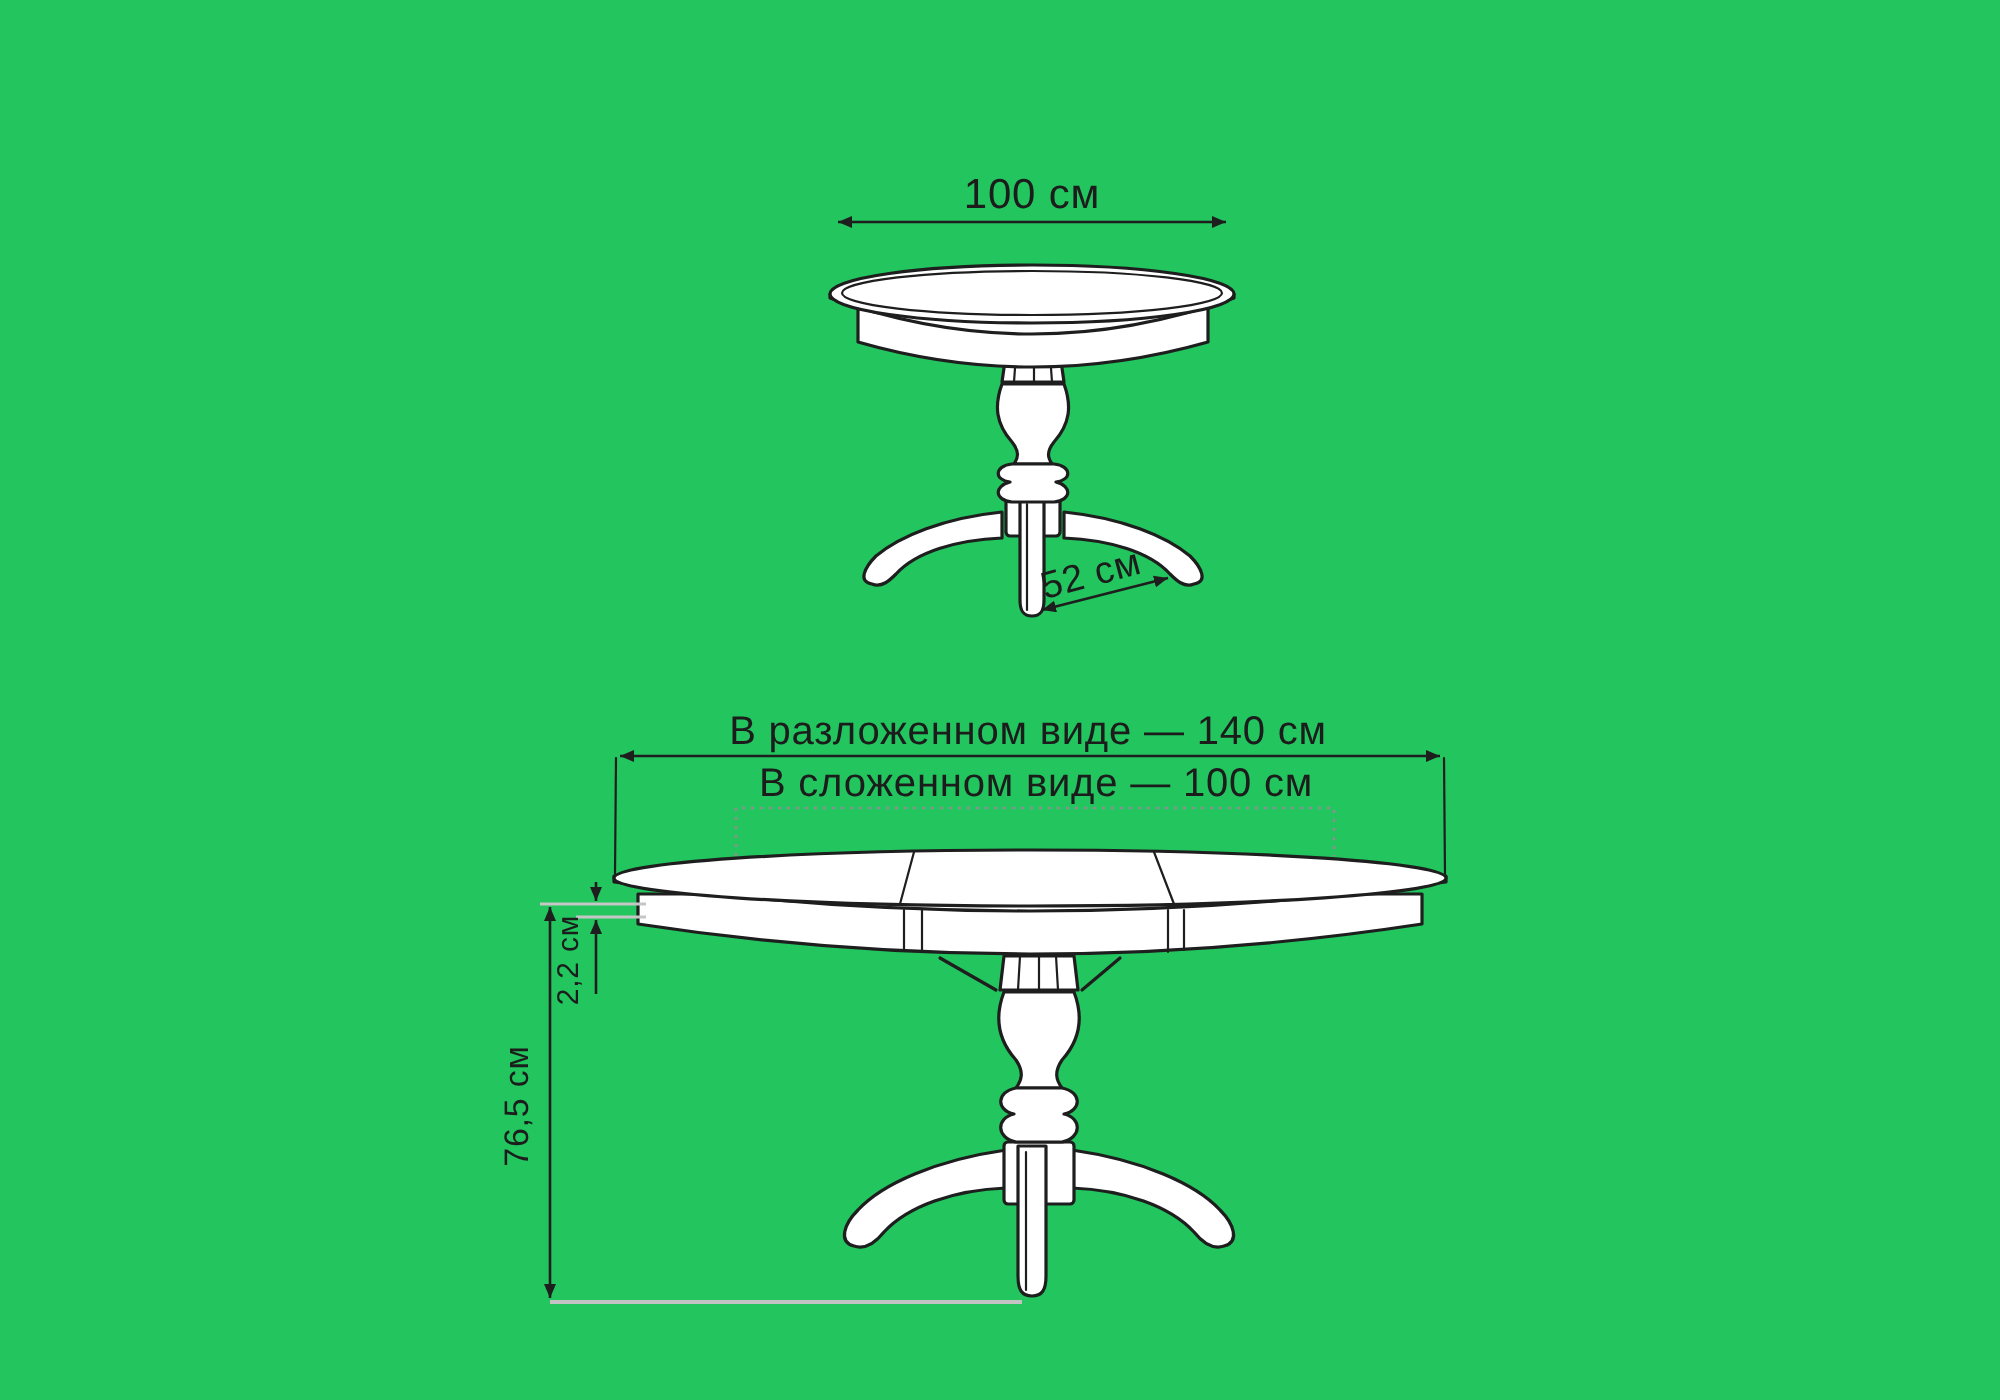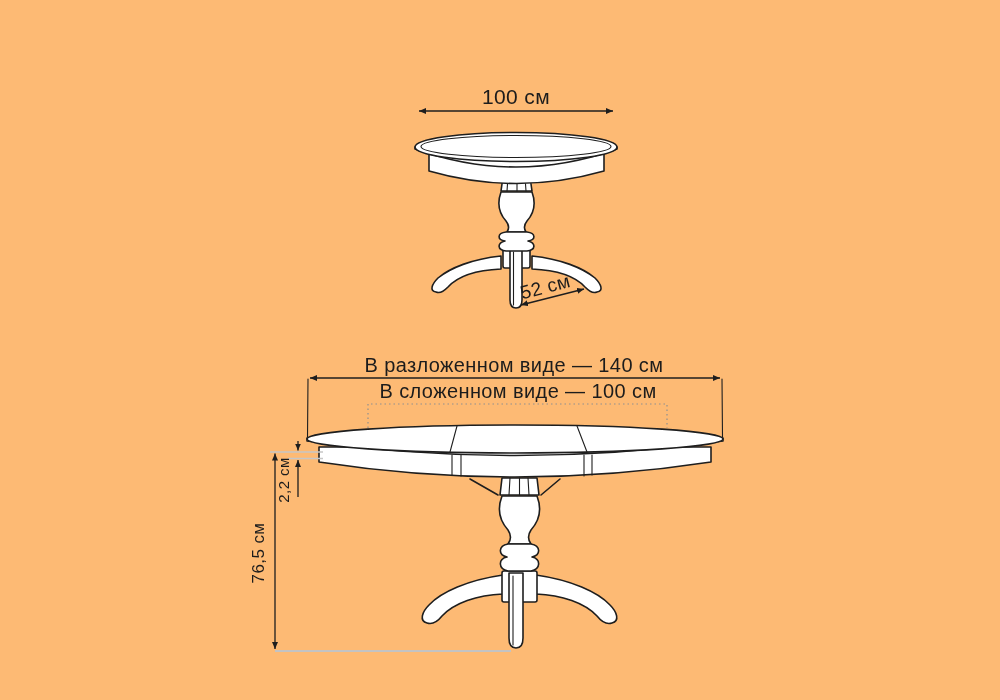--- a/index.html
+++ b/index.html
@@ -1,19 +1,19 @@
 <!DOCTYPE html>
 <html><head>
 <meta charset="utf-8">
 <style>
   html,body{margin:0;padding:0;background:#ffffff;}
   .canvas{
     position:relative;
     width:1000px;height:700px;
-    background:#fdba74;
+    background:#22c55e;
     overflow:hidden;
     font-family:"Liberation Sans", sans-serif;
   }
   svg{display:block}
   .dim-text{
     fill:#1c1c1c;
     font-family:"Liberation Sans", sans-serif;
     font-weight:500;
     letter-spacing:0.4px;
   }

